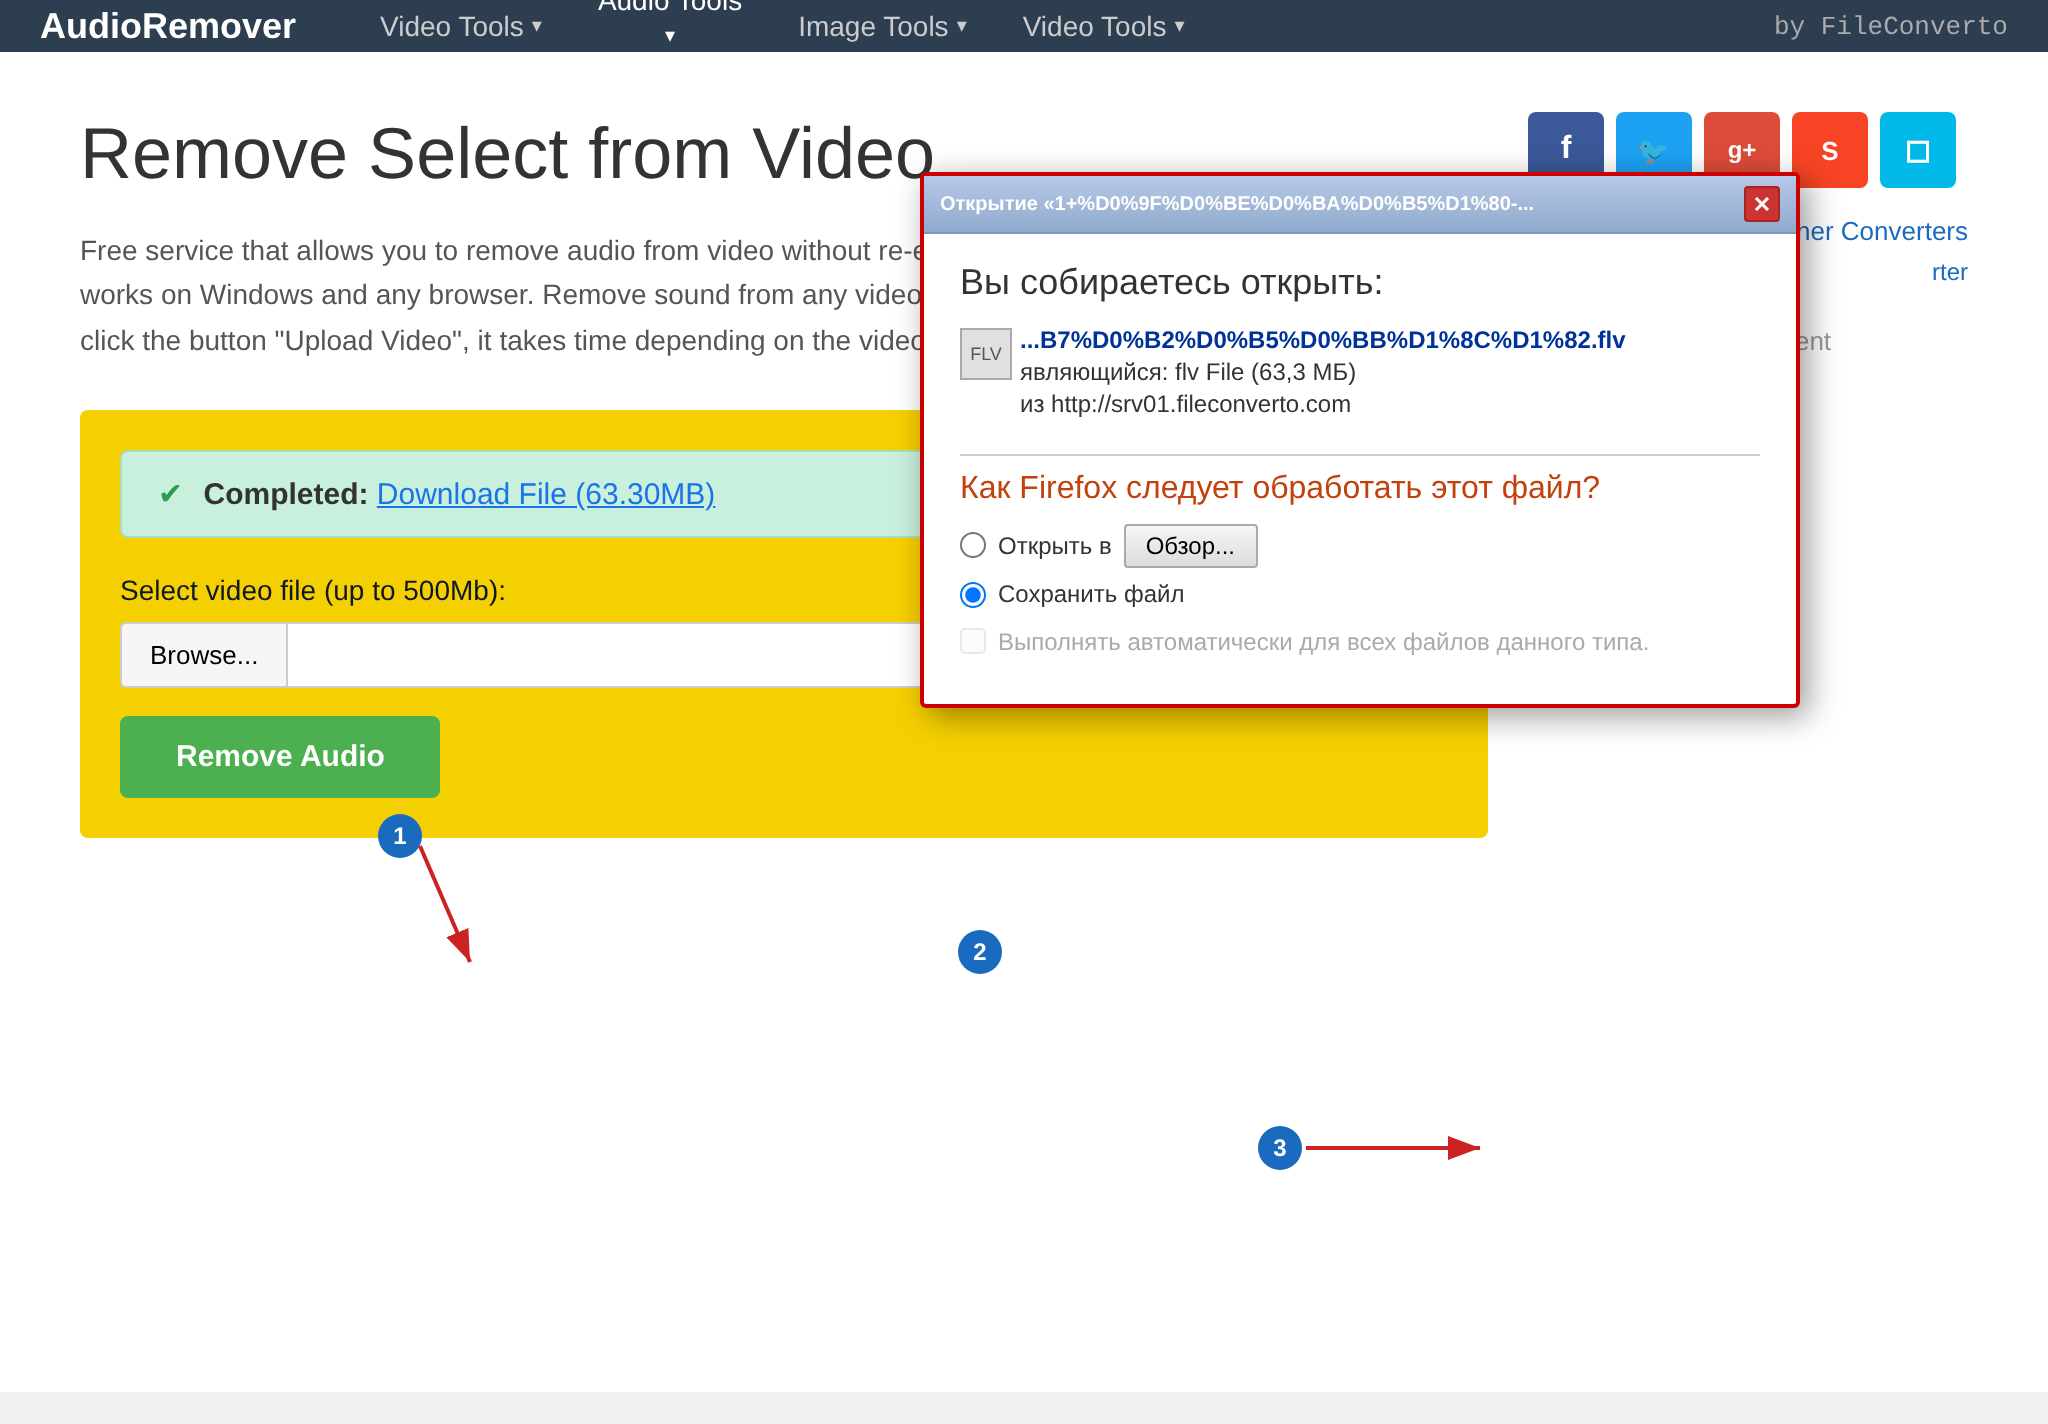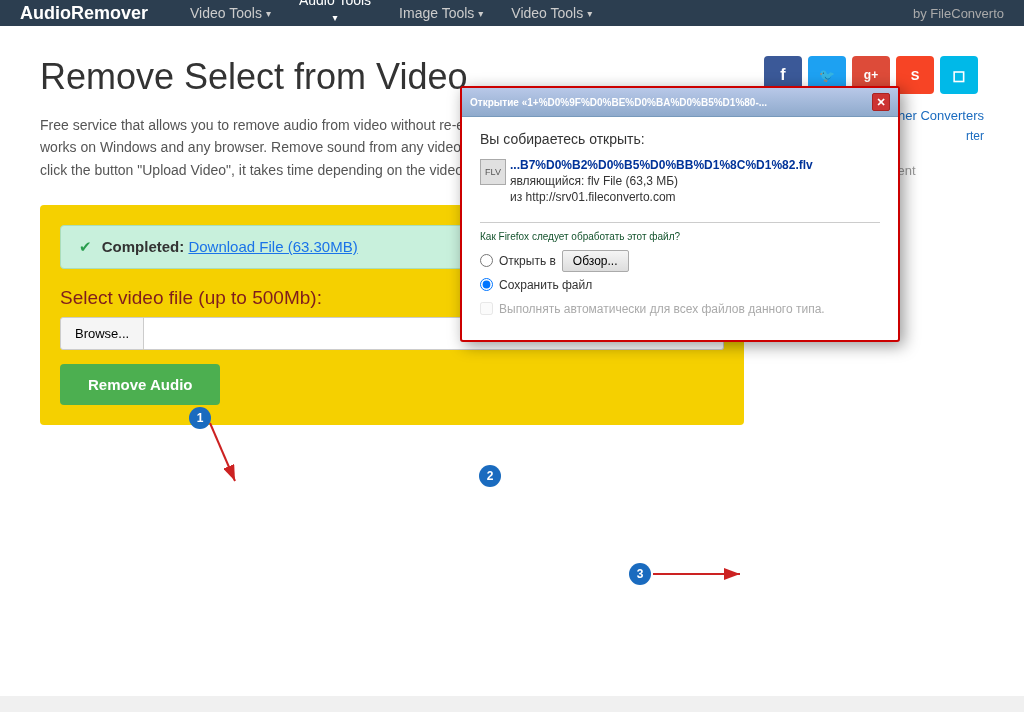--- a/index.html
+++ b/index.html
@@ -36,20 +36,21 @@
       cursor: pointer;
       font-size: 14px;
       gap: 4px;
       text-decoration: none;
     }
     .nav-item .arrow { font-size: 10px; }
     .nav-by {
       color: #aaa;
       font-size: 13px;
       margin-left: auto;
+      font-family: Liberation Mono, monospace;
     }
 
     
     .page-wrapper {
       background: #fff;
       min-height: calc(712px - 42px);
       padding: 30px 40px;
       position: relative;
     }
 
@@ -119,22 +120,22 @@
       padding: 12px 18px;
       margin-bottom: 18px;
       font-size: 15px;
       color: #333;
     }
     .completed-bar .check { color: #2a9d4e; margin-right: 6px; }
     .completed-bar .bold { font-weight: bold; }
     .completed-bar .link { color: #1a73e8; text-decoration: underline; cursor: pointer; }
 
     .select-label {
-      font-size: 19px;
-      color: #7f1d1d;
+      font-size: 14px;
+      color: #0f172a;
       margin-bottom: 8px;
     }
 
     .file-input-row {
       display: flex;
       align-items: center;
       gap: 0;
       margin-bottom: 14px;
     }
     .browse-btn {
@@ -215,21 +216,21 @@
       align-items: center;
       justify-content: center;
       border-radius: 2px;
       font-weight: bold;
     }
 
     .popup-body {
       padding: 14px 18px;
     }
     .popup-question {
-      font-size: 14px;
+      font-size: 18px;
       color: #333;
       margin-bottom: 10px;
       font-weight: normal;
     }
     .popup-file-row {
       display: flex;
       align-items: flex-start;
       gap: 4px;
       margin-bottom: 6px;
     }
@@ -264,28 +265,28 @@
       margin-bottom: 10px;
     }
 
     .popup-divider {
       border: none;
       border-top: 1px solid #ccc;
       margin: 8px 0;
     }
 
     .popup-question2 {
-      font-size: 10px;
-      color: #14532d;
+      font-size: 16px;
+      color: #c2410c;
       margin-bottom: 8px;
     }
 
     .radio-row {
       display: flex;
-      align-items: flex-start;
+      align-items: flex-end;
       gap: 6px;
       margin-bottom: 6px;
       font-size: 12px;
       color: #333;
     }
     .radio-row input[type="radio"] { cursor: pointer; }
 
     .open-with-row {
       display: flex;
       align-items: center;

